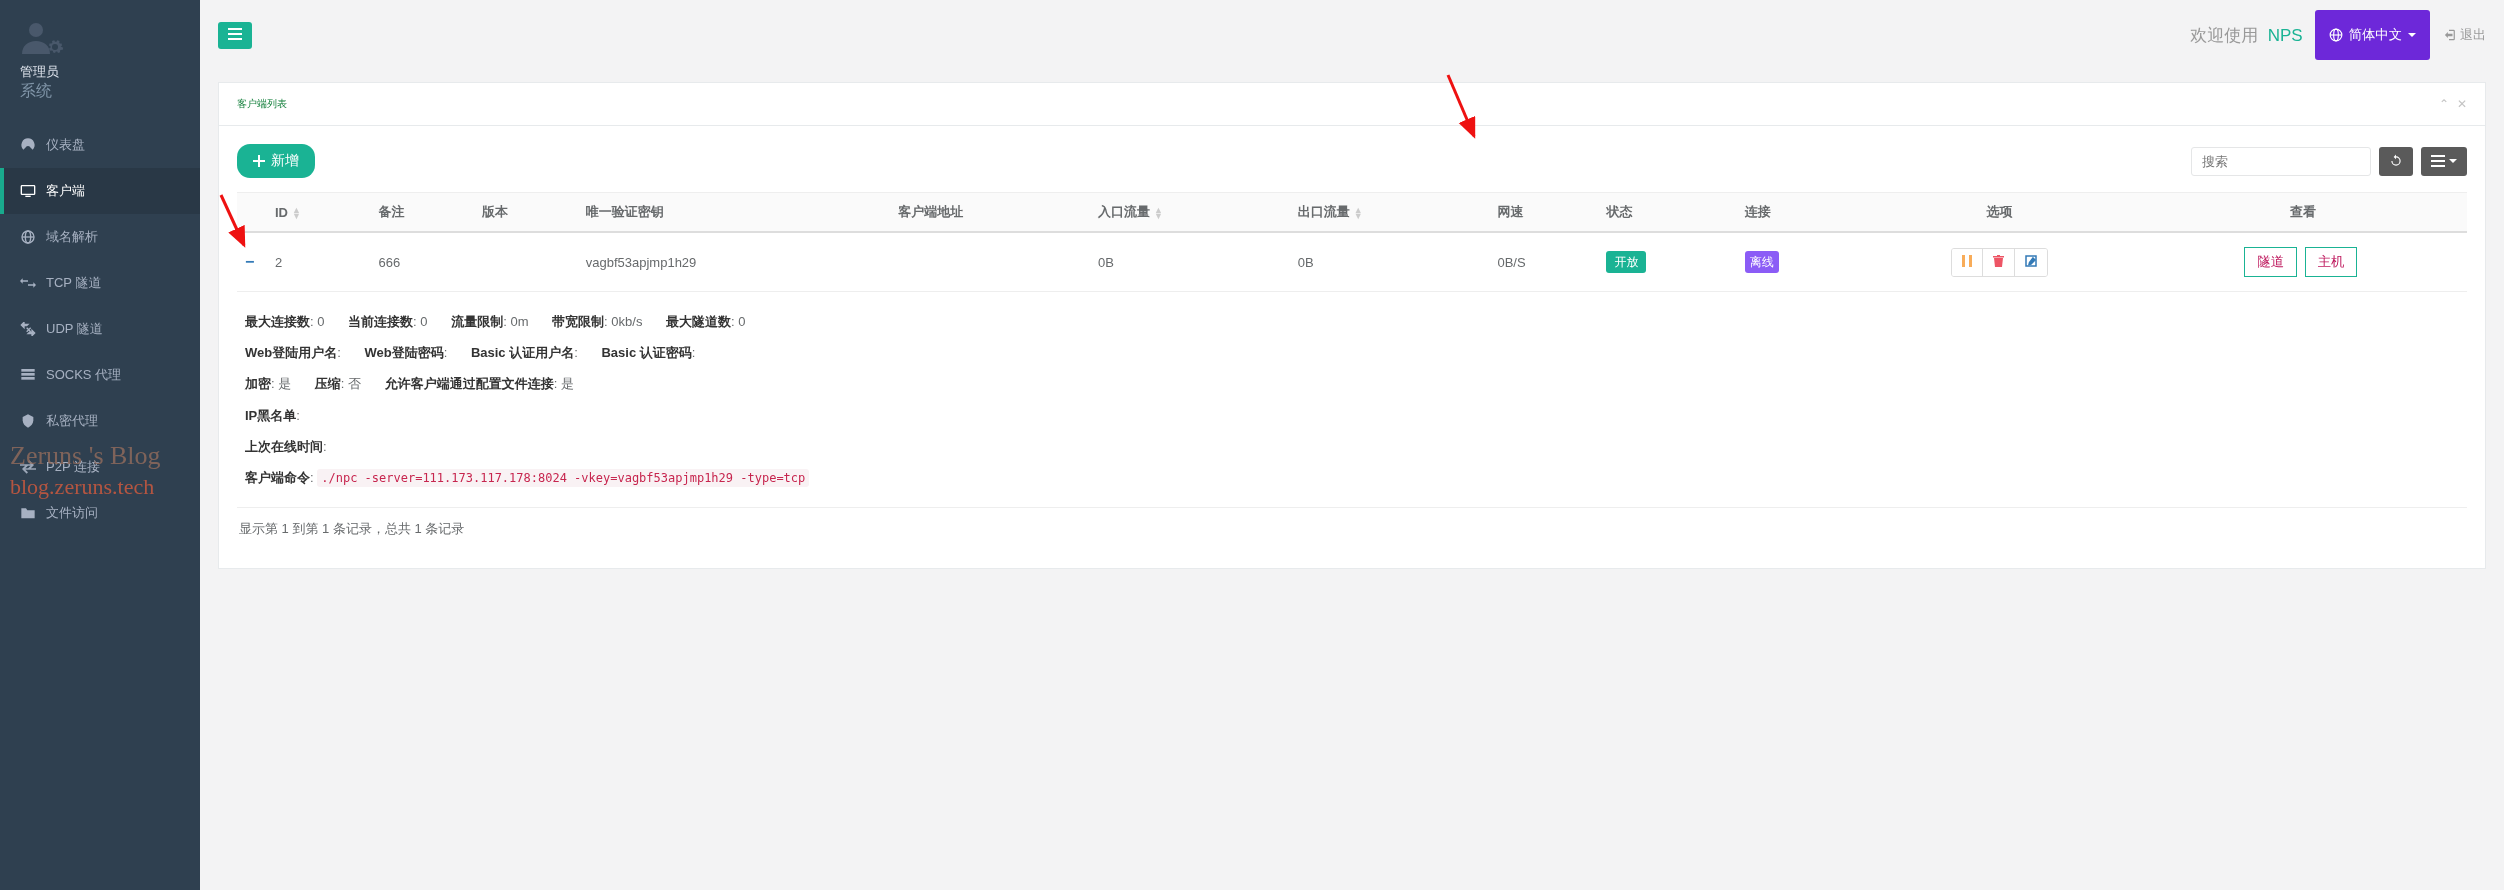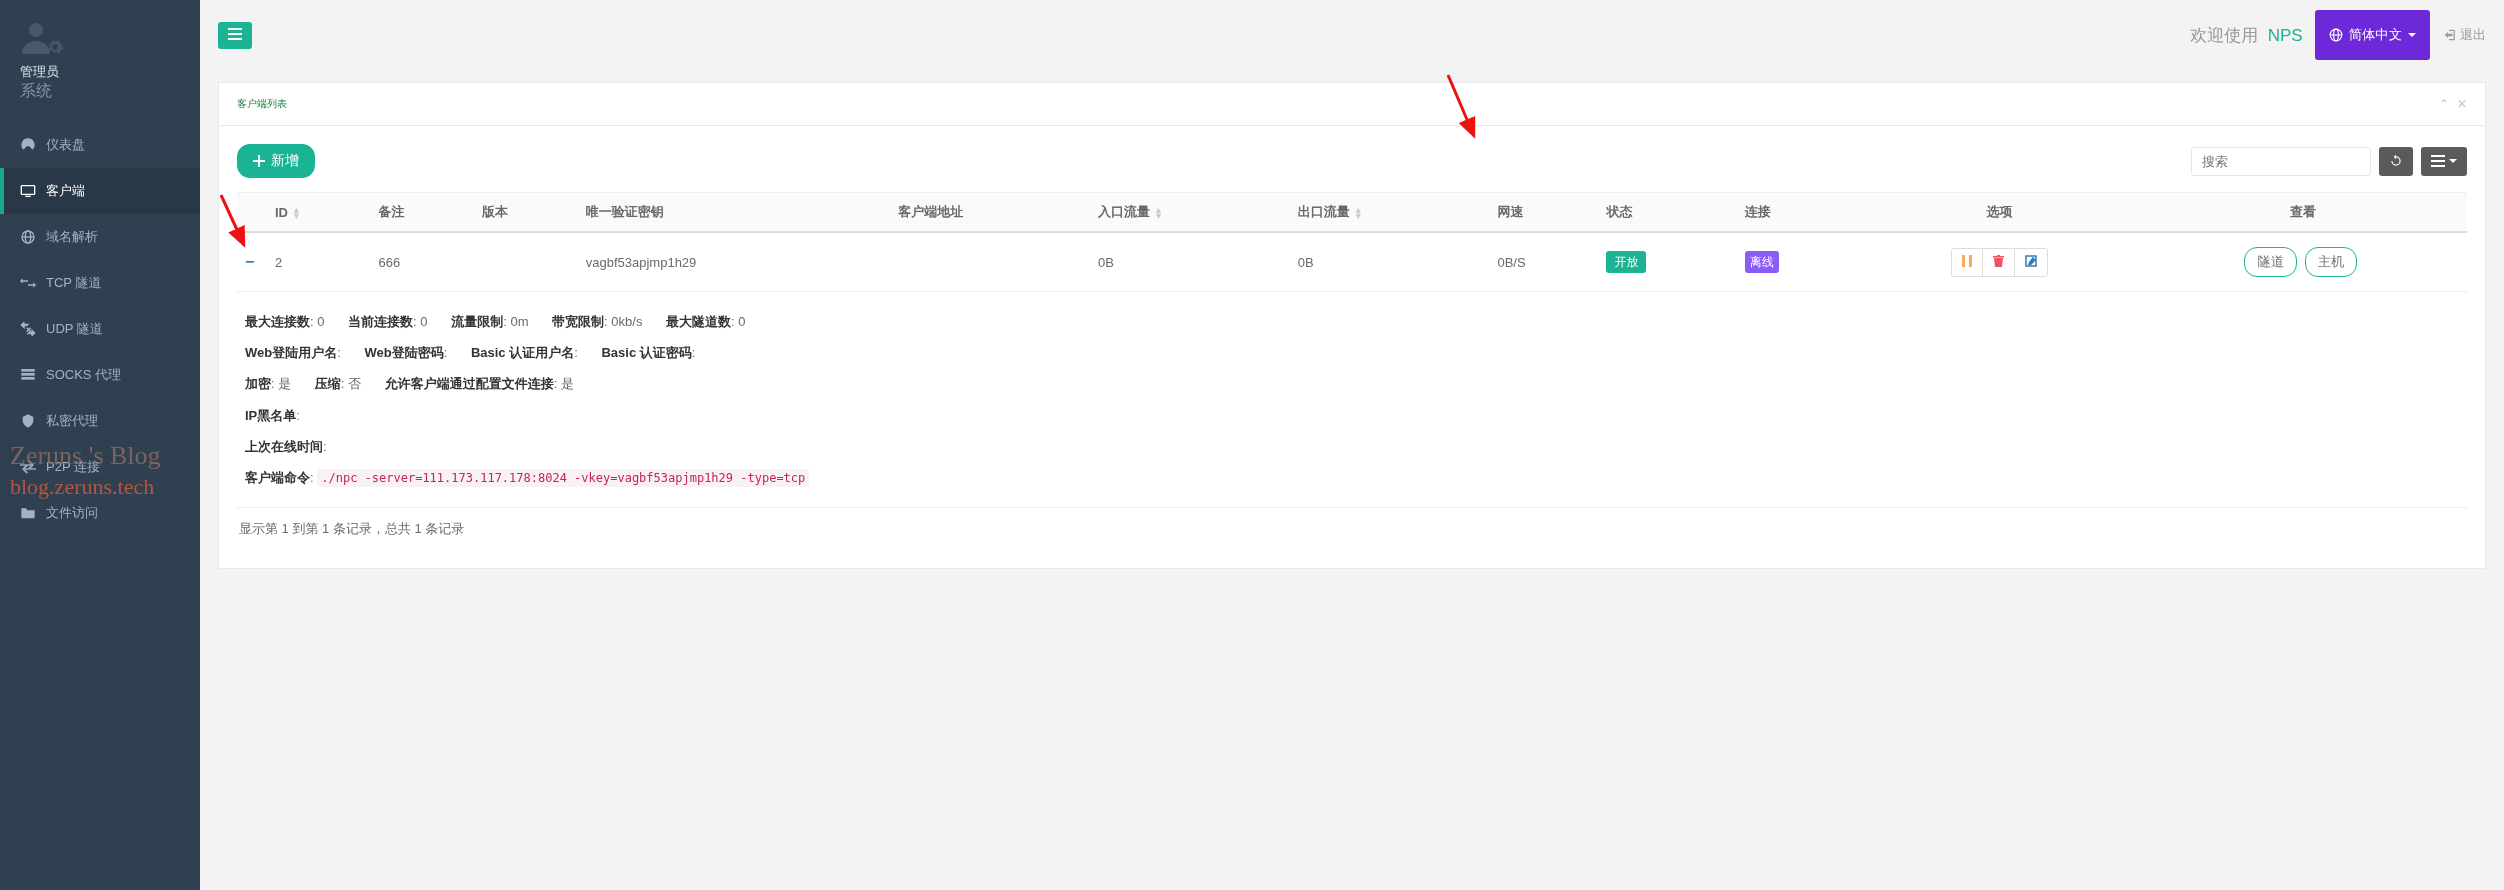--- a/index.html
+++ b/index.html
@@ -53,21 +53,21 @@
 
 .expand-toggle { color: #337ab7; font-weight: bold; cursor: pointer; font-size: 16px; }
 .status-open { background: #1ab394; color: #fff; padding: 4px 8px; border-radius: 3px; font-size: 12px; }
 .status-offline { background: #8b5cf6; color: #fff; padding: 4px 5px; border-radius: 3px; font-size: 12px; }
 .opt-btns { display: inline-flex; border: 1px solid #ddd; border-radius: 3px; overflow: hidden; }
 .opt-btns button { border: none; background: #fff; padding: 6px 10px; cursor: pointer; border-right: 1px solid #ddd; }
 .opt-btns button:last-child { border-right: none; }
 .btn-pause { color: #f8ac59; }
 .btn-del { color: #ed5565; }
 .btn-edit { color: #337ab7; }
-.view-btns button { border: 1px solid #1ab394; background: #fff; color: #737373; padding: 5px 12px; border-radius: 13px; cursor: pointer; margin-right: 4px; }
+.view-btns button { border: 1px solid #1ab394; background: #fff; color: #be185d; padding: 5px 12px; border-radius: 0; cursor: pointer; margin-right: 4px; }
 
 .expand-row td { background: #fff; padding: 14px 18px; line-height: 2.4; }
 .detail-pair { margin-right: 20px; }
 .detail-label { font-weight: 600; color: #333; }
 .cmd code { color: #c7254e; background: #f9f2f4; padding: 2px 4px; border-radius: 3px; font-family: Menlo, Consolas, monospace; font-size: 12px; }
 
 .table-footer { padding: 12px 2px; color: #676a6c; font-size: 13px; }
 
 
 .watermark { position: fixed; left: 10px; top: 440px; color: #e15f4a; opacity: .85; line-height: 1.25; pointer-events: none; }

